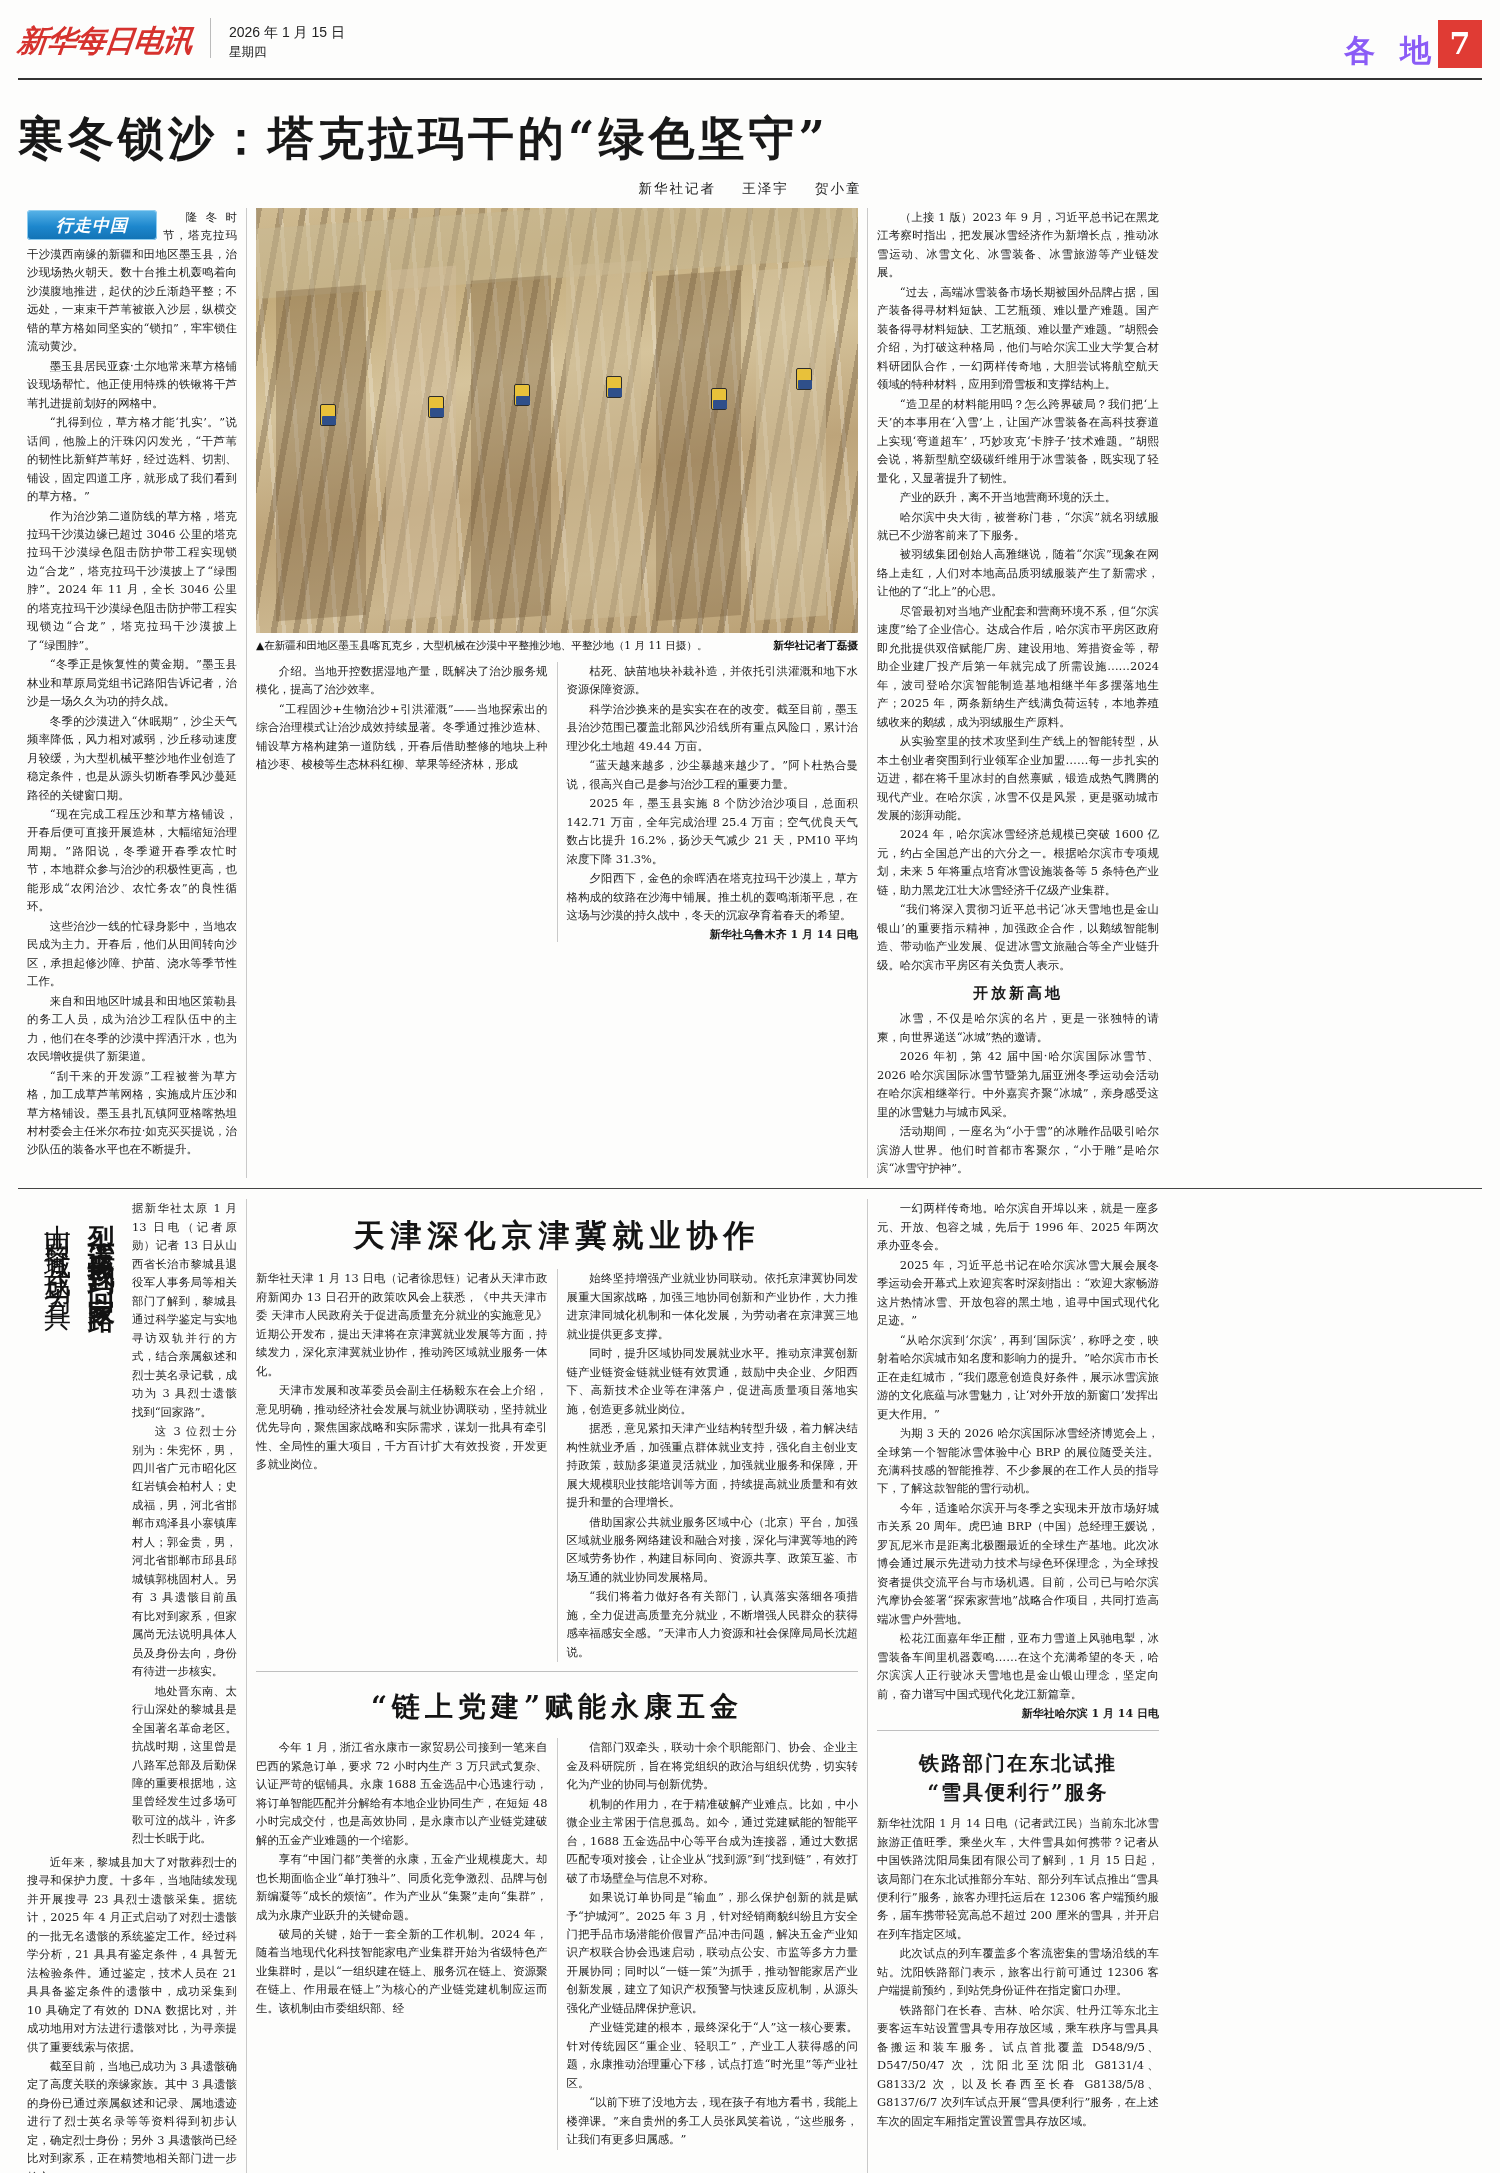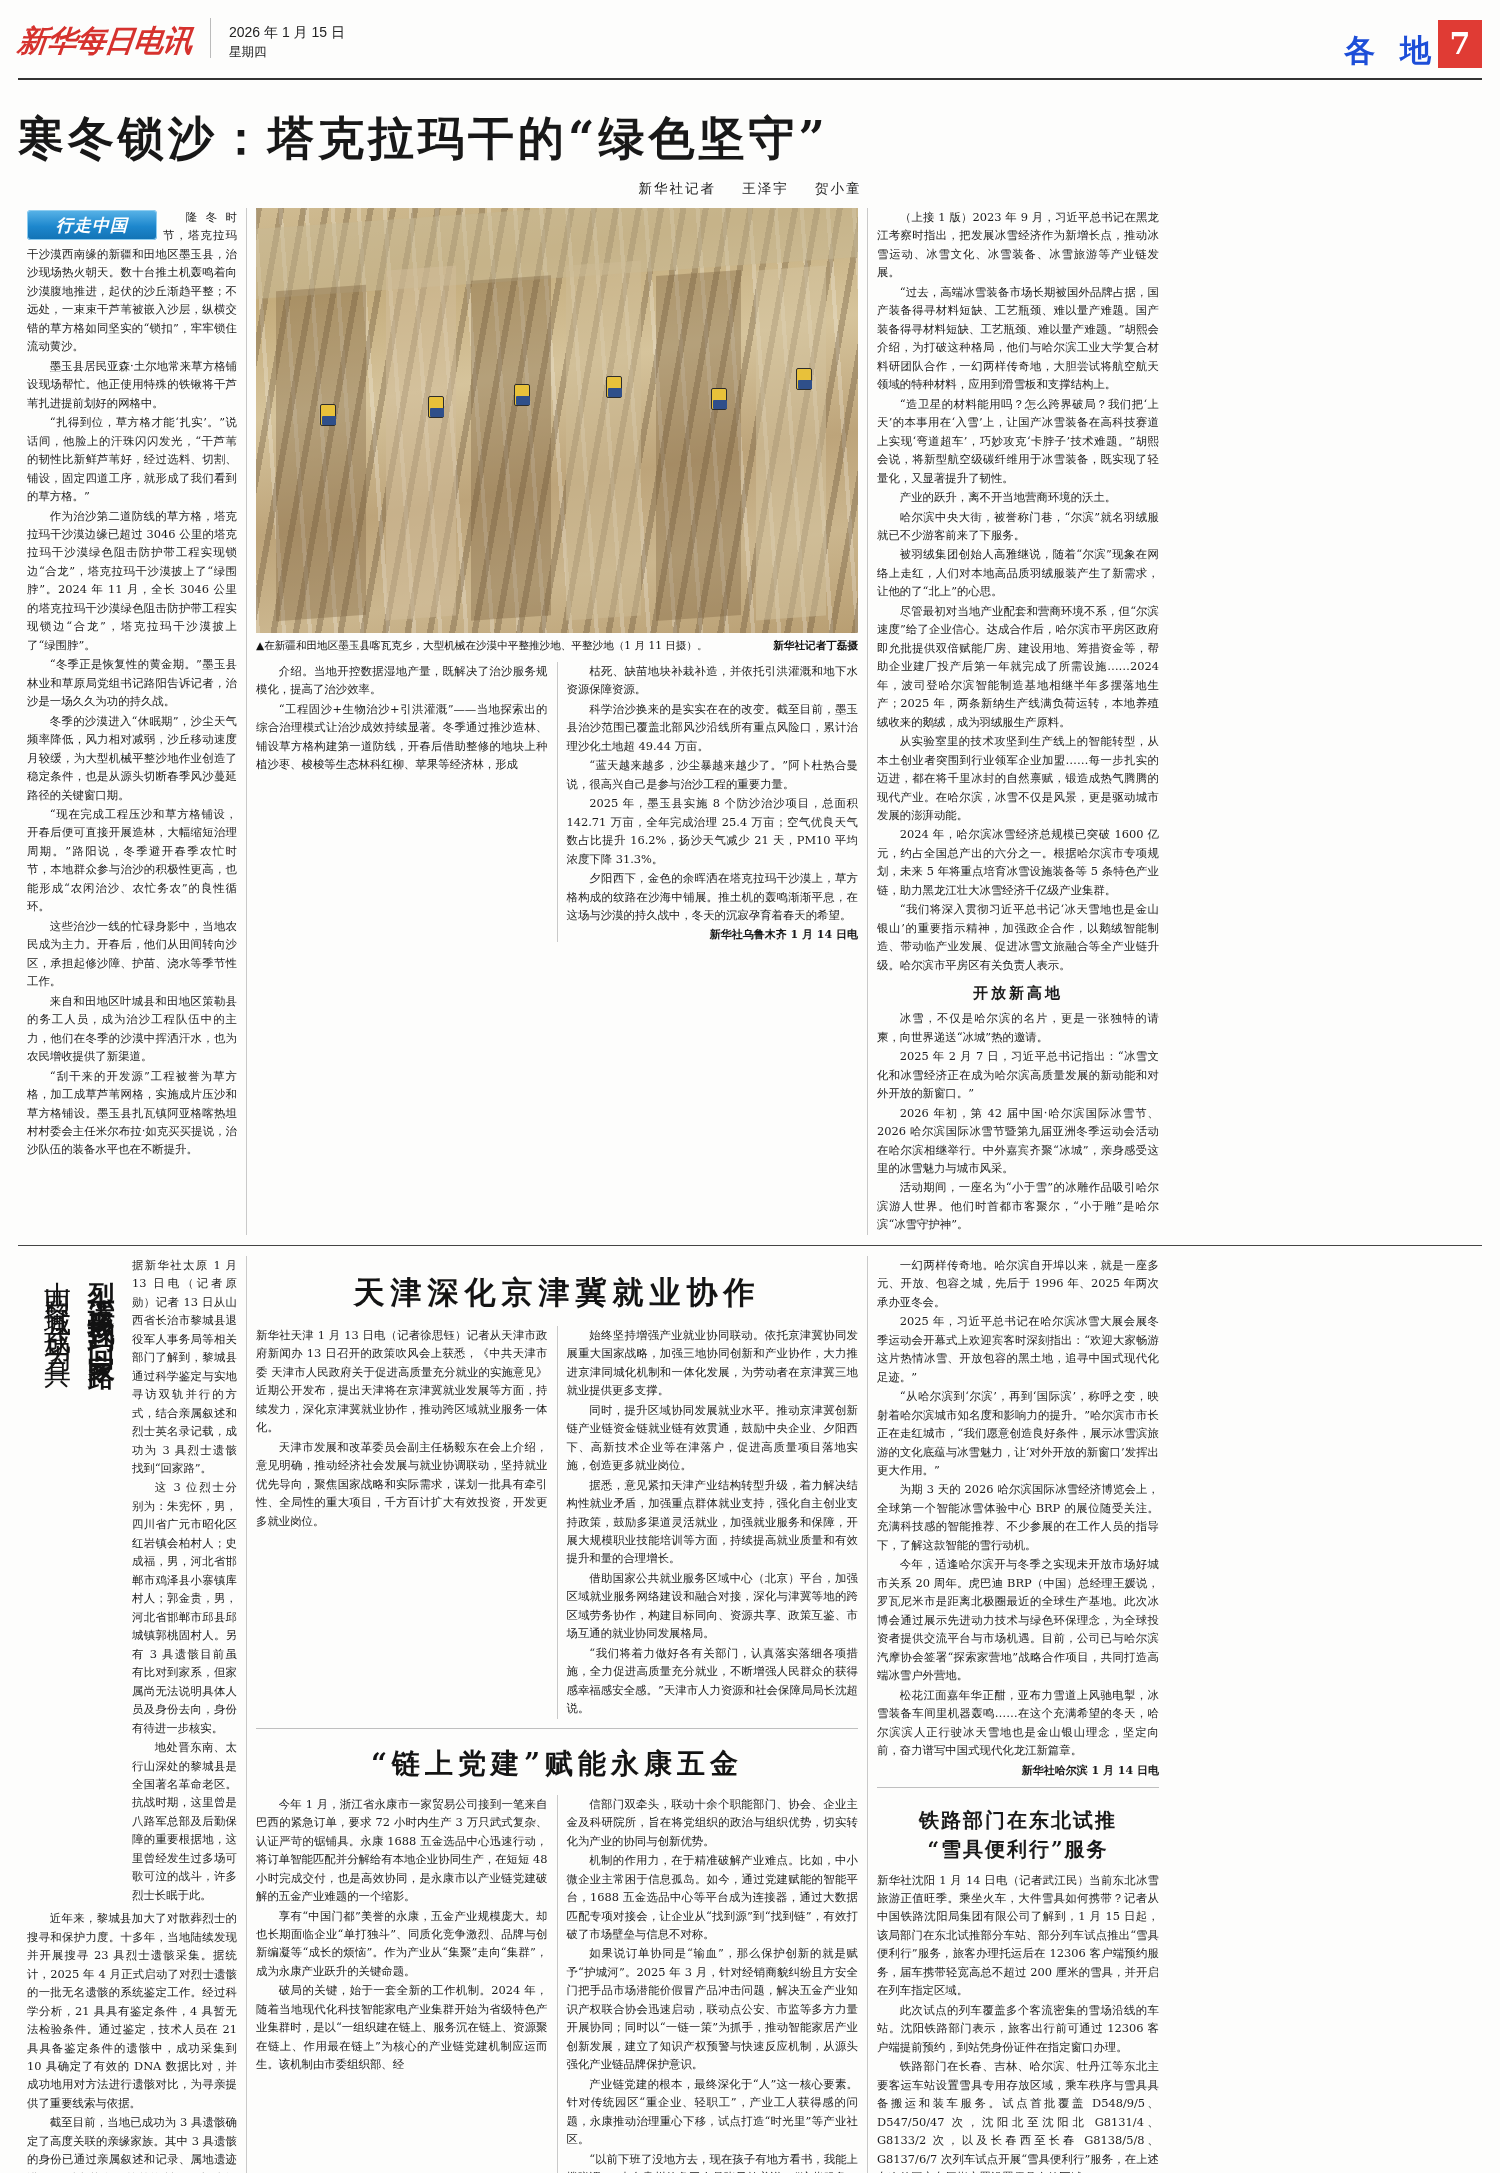--- a/index.html
+++ b/index.html
@@ -22,21 +22,21 @@
     font-size:30px; font-weight:bold; color:#d6322e;
     letter-spacing:-1px; font-style:italic;
     transform:skewX(-6deg);
     line-height:1;
     padding-top:6px;
   }
   .logo-rule { width:1px; height:40px; background:#bbb; margin:0 4px; }
   .date-zone { font-family:"Liberation Sans", sans-serif; font-size:14px; line-height:1.5; color:#222; padding-top:8px; }
   .date-zone .d2 { font-size:12.5px; }
   .masthead-right { margin-left:auto; display:flex; align-items:flex-end; gap:0; padding-top:6px; }
-  .sec-name { font-size:31px; font-weight:bold; color:#1d4ed8; letter-spacing:7px; line-height:1; padding-bottom:2px; }
+  .sec-name { font-size:31px; font-weight:bold; color:#8b5cf6; letter-spacing:7px; line-height:1; padding-bottom:2px; }
   .pageno {
     background:#e03b34; color:#fff; font-family:"DejaVu Serif", serif;
     font-size:30px; font-weight:bold; width:44px; height:48px;
     display:flex; align-items:center; justify-content:center; line-height:1;
   }
   .mast-rule { border-bottom:2px solid #333; margin-top:2px; }
 
   
   .lead-head {
     text-align:left; font-size:46px; font-weight:bold; letter-spacing:4px;
@@ -215,21 +215,20 @@
         <p>哈尔滨中央大街，被誉称门巷，“尔滨”就名羽绒服就已不少游客前来了下服务。</p>
         <p>被羽绒集团创始人高雅继说，随着“尔滨”现象在网络上走红，人们对本地高品质羽绒服装产生了新需求，让他的了“北上”的心思。</p>
         <p>尽管最初对当地产业配套和营商环境不系，但“尔滨速度”给了企业信心。达成合作后，哈尔滨市平房区政府即允批提供双倍赋能厂房、建设用地、筹措资金等，帮助企业建厂投产后第一年就完成了所需设施……2024 年，波司登哈尔滨智能制造基地相继半年多摆落地生产；2025 年，两条新纳生产线满负荷运转，本地养殖绒收来的鹅绒，成为羽绒服生产原料。</p>
         <p>从实验室里的技术攻坚到生产线上的智能转型，从本土创业者突围到行业领军企业加盟……每一步扎实的迈进，都在将千里冰封的自然禀赋，锻造成热气腾腾的现代产业。在哈尔滨，冰雪不仅是风景，更是驱动城市发展的澎湃动能。</p>
         <p>2024 年，哈尔滨冰雪经济总规模已突破 1600 亿元，约占全国总产出的六分之一。根据哈尔滨市专项规划，未来 5 年将重点培育冰雪设施装备等 5 条特色产业链，助力黑龙江壮大冰雪经济千亿级产业集群。</p>
         <p>“我们将深入贯彻习近平总书记‘冰天雪地也是金山银山’的重要指示精神，加强政企合作，以鹅绒智能制造、带动临产业发展、促进冰雪文旅融合等全产业链升级。哈尔滨市平房区有关负责人表示。</p>
       </div>
       <div class="kicker">开放新高地</div>
       <div class="body-text">
         <p>冰雪，不仅是哈尔滨的名片，更是一张独特的请柬，向世界递送“冰城”热的邀请。</p>
-        <p>2025 年 2 月 7 日，习近平总书记指出：“冰雪文化和冰雪经济正在成为哈尔滨高质量发展的新动能和对外开放的新窗口。”</p>
         <p>2026 年初，第 42 届中国·哈尔滨国际冰雪节、2026 哈尔滨国际冰雪节暨第九届亚洲冬季运动会活动在哈尔滨相继举行。中外嘉宾齐聚“冰城”，亲身感受这里的冰雪魅力与城市风采。</p>
         <p>活动期间，一座名为“小于雪”的冰雕作品吸引哈尔滨游人世界。他们时首都市客聚尔，“小于雕”是哈尔滨“冰雪守护神”。</p>
       </div>
     </div>
   </div>
 
   <div class="hr-dark"></div>
 
   <div class="cols" style="margin-top:2px;">
 

